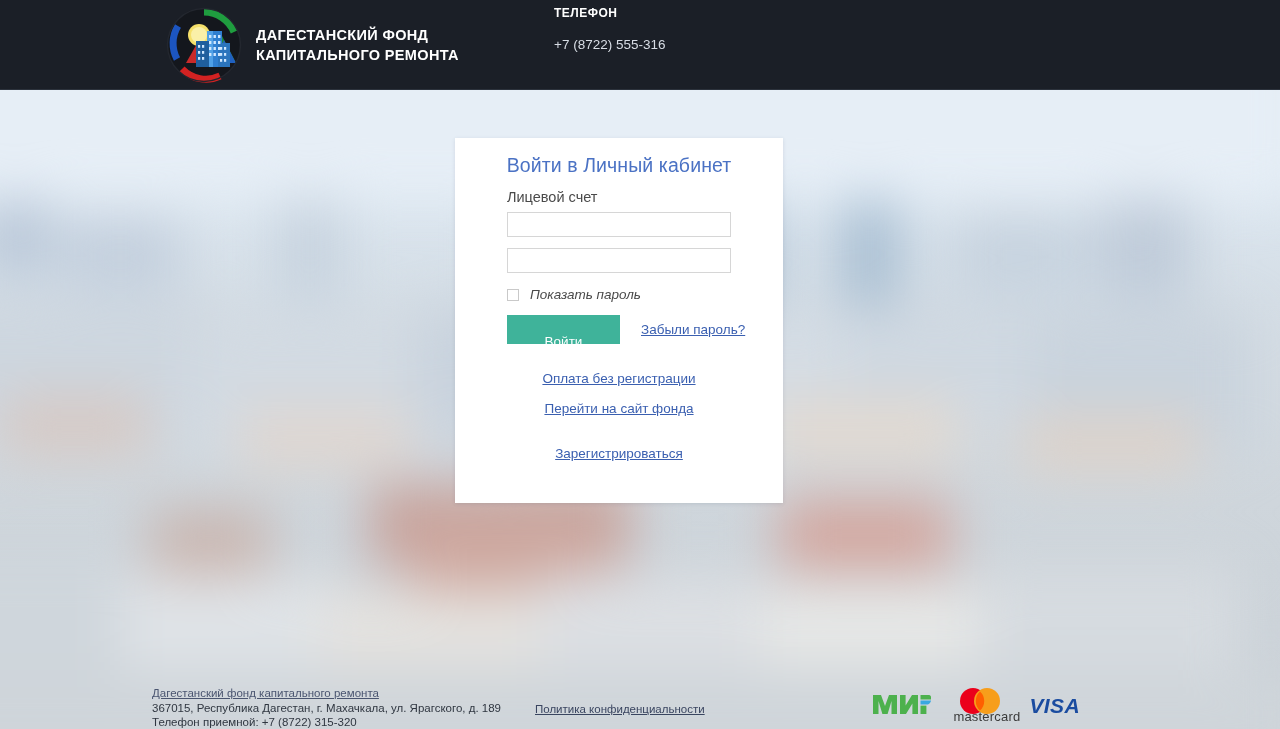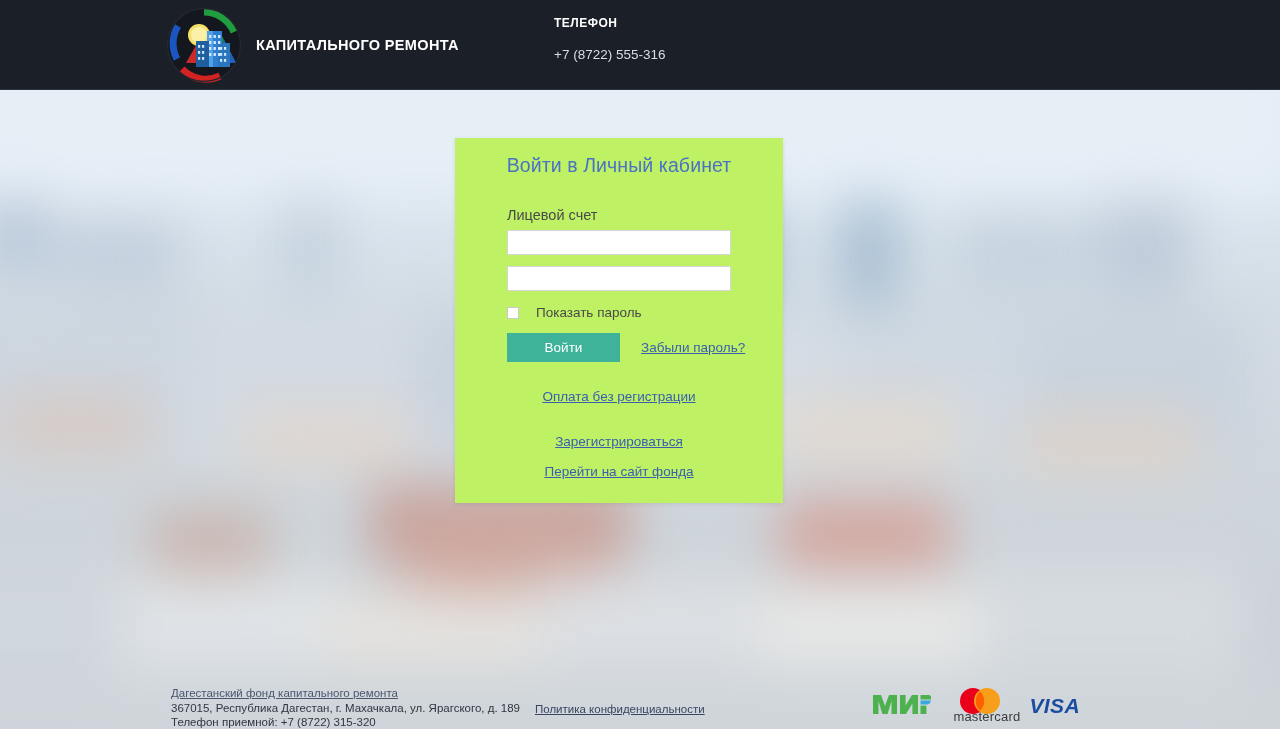--- a/index.html
+++ b/index.html
@@ -73,21 +73,21 @@
   #brand-text {
     color: #ffffff;
     font-weight: bold;
     font-size: 14.5px;
     line-height: 20px;
     letter-spacing: 0.35px;
     white-space: nowrap;
   }
   .hdr-col {
     position: absolute;
-    top: 14px;
+    top: 4px;
   }
   .hdr-col .hdr-label {
     color: #ffffff;
     font-size: 12px;
     font-weight: bold;
     letter-spacing: 0.5px;
     line-height: 18px;
     white-space: nowrap;
   }
   .hdr-col .hdr-value {
@@ -99,38 +99,38 @@
   }
   #hdr-phone { left: 554px; }
   #hdr-account { left: 782px; }
 
   
   #login-card {
     position: absolute;
     left: 455px; top: 138px;
     width: 328px;
     height: 365px;
-    background: #bef264;
+    background: #ffffff;
     z-index: 20;
     box-sizing: border-box;
     box-shadow: 0 1px 4px rgba(40,60,80,0.12);
   }
   #card-title {
     text-align: center;
     color: #4b72c4;
     font-size: 19.5px;
     font-weight: normal;
     padding-top: 16px;
     letter-spacing: 0.1px;
   }
   .field-block {
     margin-left: 52px;
     width: 224px;
   }
-  #field-account { margin-top: 29px; }
+  #field-account { margin-top: 11px; }
   #field-password { margin-top: 11px; }
   .field-label {
     font-size: 14.5px;
     color: #4a4a4a;
     line-height: 18px;
     margin-bottom: 6px;
   }
   .field-input {
     display: block;
     width: 224px;
@@ -143,21 +143,22 @@
     color: #333;
     padding: 2px 5px;
     outline: none;
     border-radius: 0;
   }
   #showpass-row {
     margin-left: 52px;
     margin-top: 14px;
     display: flex;
     align-items: center;
-    gap: 17px;
+    gap: 11px;
+    font-style: italic;
   }
   #showpass-box {
     width: 12px; height: 12px;
     border: 1px solid #c9c9c9;
     background: #fff;
     box-sizing: border-box;
     flex: 0 0 12px;
   }
   #showpass-label {
     font-size: 13.5px;
@@ -173,21 +174,21 @@
     width: 113px;
     height: 29px;
     background: #3fb39a;
     color: #ffffff;
     border: none;
     font-size: 13.5px;
     font-family: "Liberation Sans", sans-serif;
     cursor: pointer;
     border-radius: 0;
     line-height: 29px;
-    padding: 0;
+    padding: 12px;
   }
   #forgot-link {
     margin-left: 21px;
     font-size: 13.5px;
     color: #3a5fb0;
     text-decoration: underline;
     cursor: pointer;
   }
   .center-link-row {
     text-align: center;
@@ -206,21 +207,21 @@
   
   #footer {
     position: absolute;
     left: 0; bottom: 0;
     width: 1280px;
     height: 46px;
     z-index: 30;
   }
   #footer-left {
     position: absolute;
-    left: 171px; top: 2px;
+    left: 152px; top: 2px;
     line-height: 14.5px;
   }
   #footer-org {
     font-size: 11.5px;
     color: #4a5570;
     text-decoration: underline;
     cursor: pointer;
     display: inline-block;
   }
   .footer-line {
@@ -369,20 +370,21 @@
               <rect x="58" y="40" width="2.2" height="2.8"></rect>
             <rect x="54" y="46" width="2.2" height="2.8"></rect>
               <rect x="58" y="46" width="2.2" height="2.8"></rect>
             <rect x="54" y="52" width="2.2" height="2.8"></rect>
               <rect x="58" y="52" width="2.2" height="2.8"></rect>
           </g>
           <circle cx="38" cy="38" r="36.5" fill="none" stroke="#23272f" stroke-width="1.5"></circle>
         </svg>
       </div>
       <div id="brand-text">
+        <div>ДАГЕСТАНСКИЙ ФОНД</div>
         <div>КАПИТАЛЬНОГО РЕМОНТА</div>
       </div>
     </div>
 
     <div class="hdr-col" id="hdr-phone">
       <div class="hdr-label">ТЕЛЕФОН</div>
       <div class="hdr-value">+7 (8722) 555-316</div>
     </div>
 
 
@@ -409,26 +411,26 @@
 
   <div id="action-row">
     <button id="submit-button" type="button">Войти</button>
     <a id="forgot-link" href="#">Забыли пароль?</a>
   </div>
 
   <div class="center-link-row" id="row-pay-noreg">
     <a class="center-link" href="#">Оплата без регистрации</a>
   </div>
 
+  <div class="center-link-row" id="row-site">
+    <a class="center-link" href="#">Перейти на сайт фонда</a>
+  </div>
+
   <div class="center-link-row" id="row-register">
     <a class="center-link" href="#">Зарегистрироваться</a>
-  </div>
-
-  <div class="center-link-row" id="row-site">
-    <a class="center-link" href="#">Перейти на сайт фонда</a>
   </div>
 
 </div>
 
 <div id="footer">
 
   <div id="footer-left">
     <a id="footer-org" href="#">Дагестанский фонд капитального ремонта</a>
     <div class="footer-line">367015, Республика Дагестан, г. Махачкала, ул. Ярагского, д. 189</div>
     <div class="footer-line">Телефон приемной: +7 (8722) 315-320</div>

